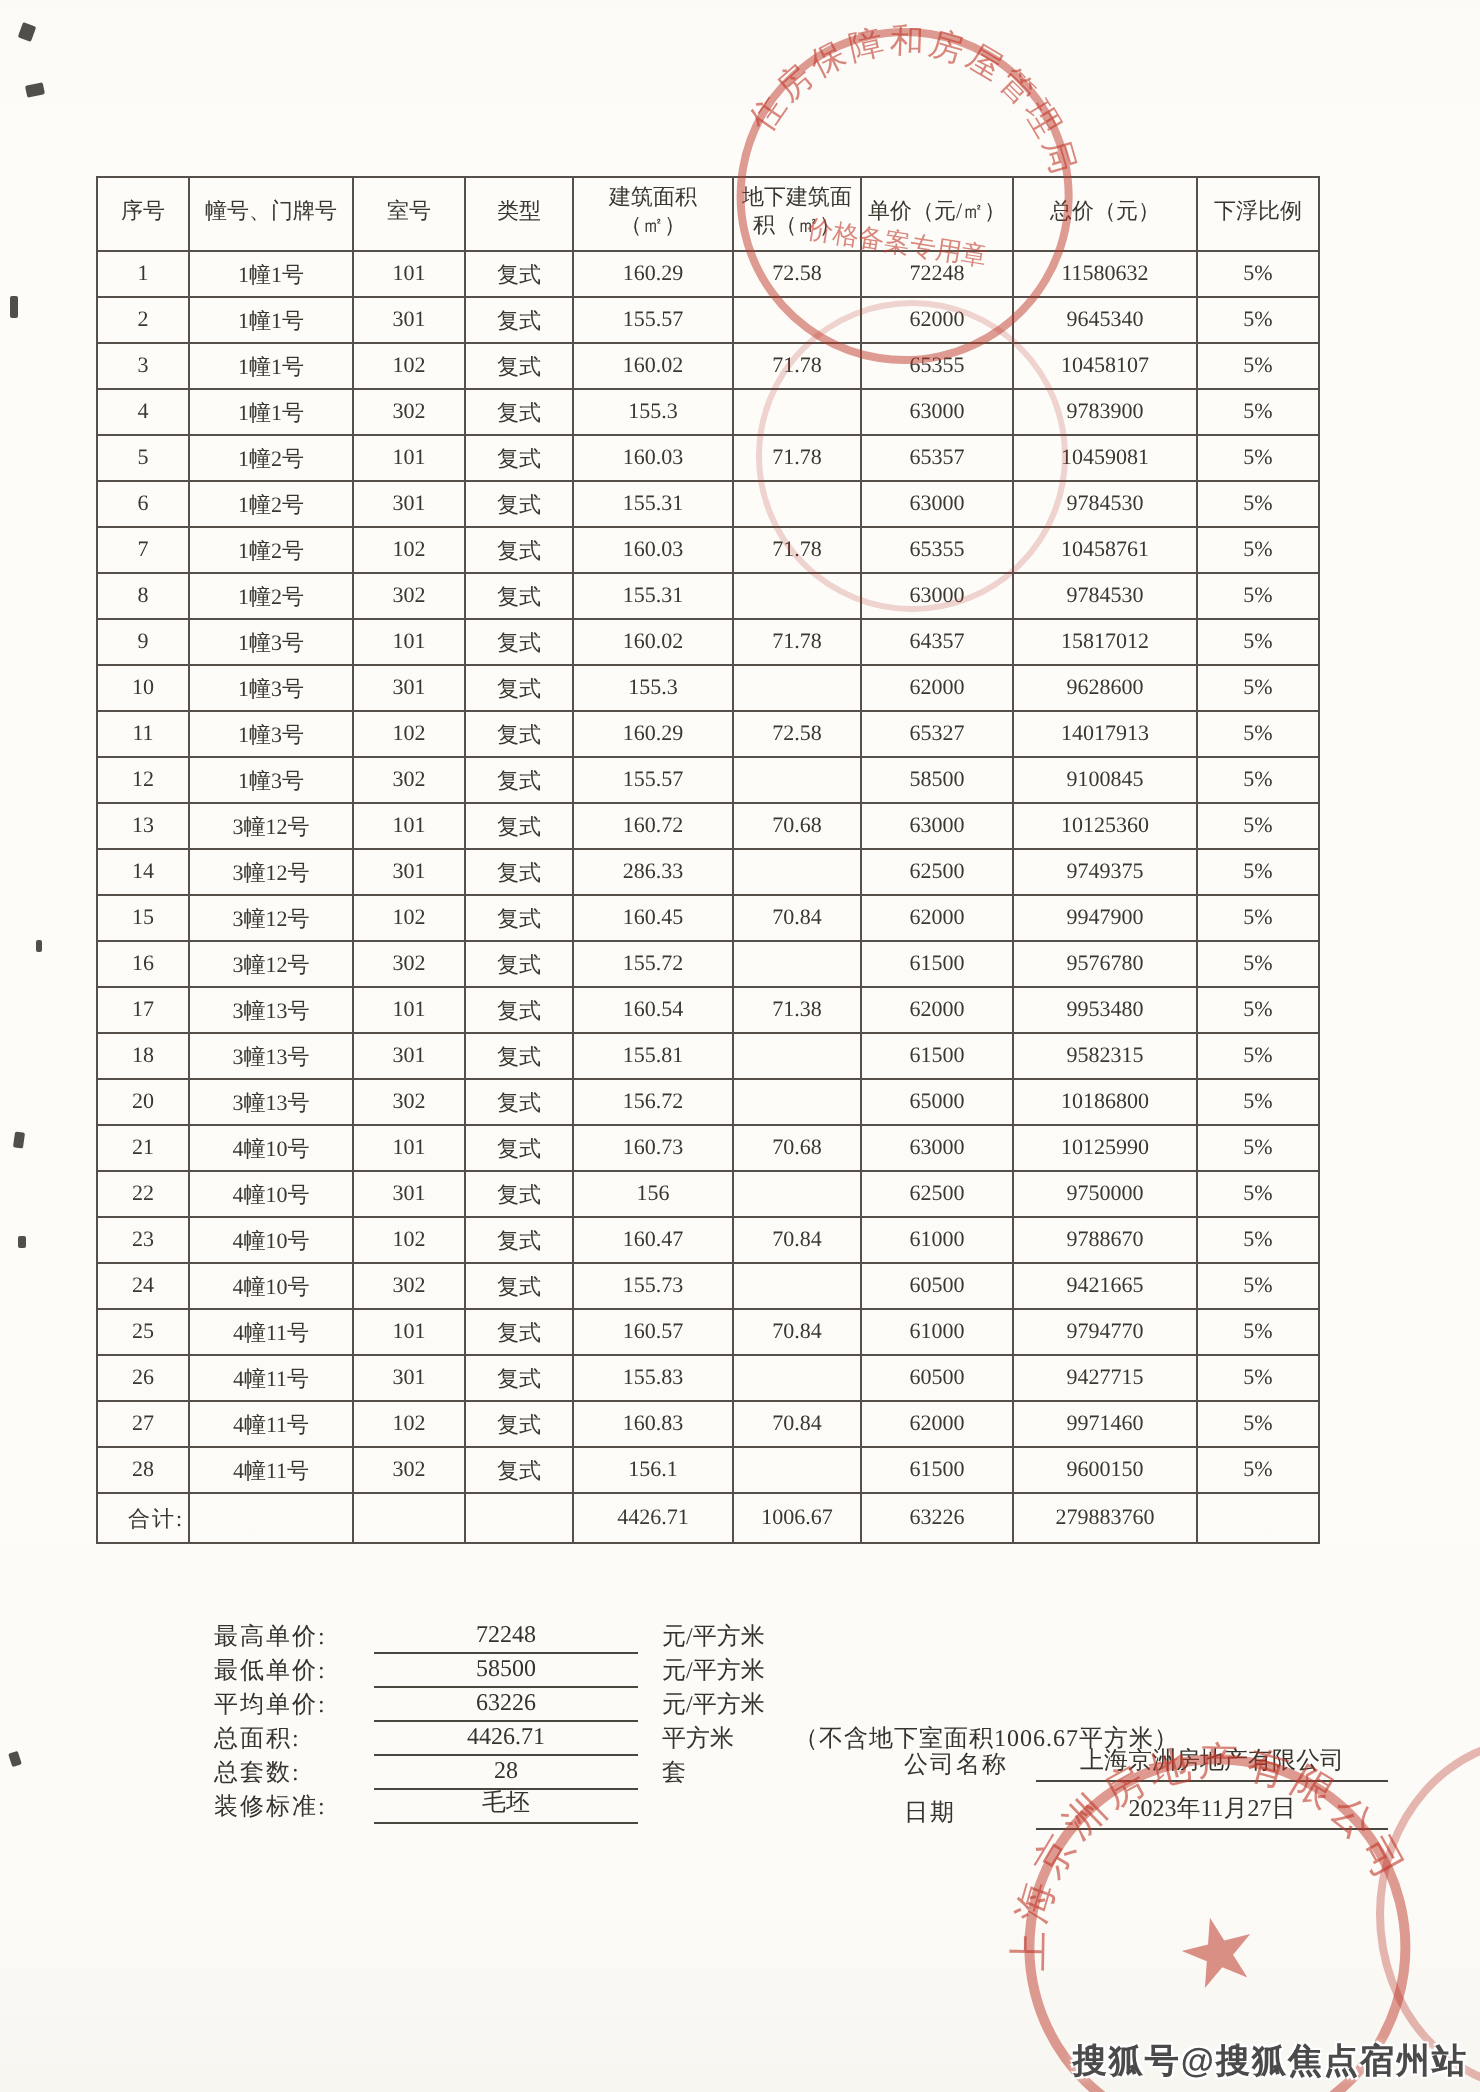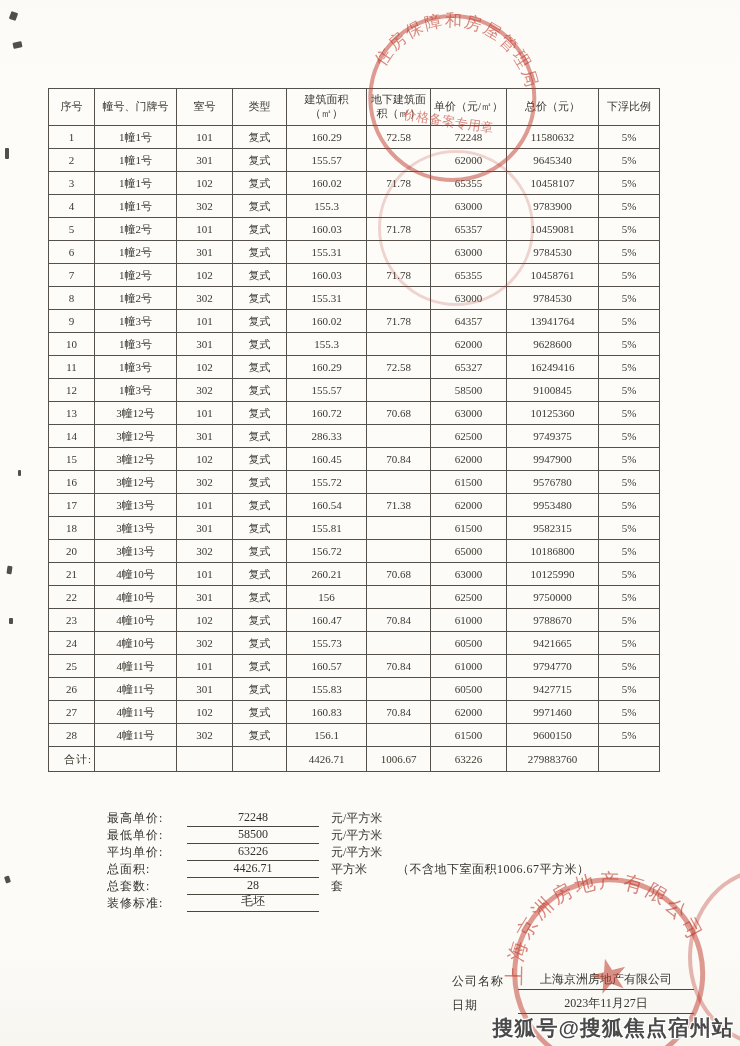--- a/index.html
+++ b/index.html
@@ -38,21 +38,21 @@
   .summary{position:absolute;left:107px;top:810px;font-size:12px;color:#35332d;}
   .sum-row{height:17px;display:flex;align-items:flex-end;margin-bottom:0;}
   .sum-label{display:inline-block;width:80px;letter-spacing:1px;}
   .sum-value{
     display:inline-block;width:132px;text-align:center;
     border-bottom:1px solid #4a473f;padding-bottom:1px;
   }
   .sum-unit{margin-left:12px;}
   .sum-note{margin-left:30px;letter-spacing:0.5px;}
   
-  .footer{position:absolute;left:452px;top:971px;font-size:12px;color:#35332d;}
+  .footer{position:absolute;left:452px;top:872px;font-size:12px;color:#35332d;}
   .footer-row{display:flex;align-items:flex-end;margin-bottom:5px;}
   .footer-label{display:inline-block;width:66px;letter-spacing:1px;}
   .footer-value{
     display:inline-block;min-width:168px;text-align:center;
     border-bottom:1px solid #4a473f;padding:0 4px 1px 4px;
   }
   
   .seal{position:absolute;pointer-events:none;}
   .seal-top{left:352px;top:0px;transform:rotate(9deg);}
   .seal-bottom{left:492px;top:856px;transform:rotate(-14deg);}
@@ -63,21 +63,21 @@
   }
   .seal-ghost2{
     position:absolute;left:688px;top:868px;width:150px;height:170px;
     border:4px solid rgba(186,52,40,0.35);border-radius:50%;
     pointer-events:none;
   }
   
   .watermark{
     position:absolute;right:6px;bottom:4px;
     font-family:"Liberation Sans","DejaVu Sans",sans-serif;
-    font-size:21px;font-weight:bold;color:#4a4a4a;letter-spacing:1px;
+    font-size:17px;font-weight:bold;color:#4a4a4a;letter-spacing:1px;
     text-shadow:-1px -1px 0 #fff,1px -1px 0 #fff,-1px 1px 0 #fff,1px 1px 0 #fff,0 0 4px #fff;
     text-align:right;
   }
   
   .artifact{position:absolute;background:#25231f;opacity:0.8;border-radius:1px;}
   .a1{left:10px;top:12px;width:7px;height:8px;transform:rotate(20deg);}
   .a2{left:13px;top:42px;width:9px;height:6px;transform:rotate(-12deg);}
   .a3{left:5px;top:148px;width:4px;height:11px;}
   .a4{left:18px;top:470px;width:3px;height:6px;}
   .a5{left:7px;top:566px;width:5px;height:8px;transform:rotate(8deg);}
@@ -213,21 +213,21 @@
           <td>5%</td>
         </tr>
         <tr>
           <td>9</td>
           <td>1幢3号</td>
           <td>101</td>
           <td>复式</td>
           <td>160.02</td>
           <td>71.78</td>
           <td>64357</td>
-          <td>13941764</td>
+          <td>15817012</td>
           <td>5%</td>
         </tr>
         <tr>
           <td>10</td>
           <td>1幢3号</td>
           <td>301</td>
           <td>复式</td>
           <td>155.3</td>
           <td></td>
           <td>62000</td>
@@ -235,21 +235,21 @@
           <td>5%</td>
         </tr>
         <tr>
           <td>11</td>
           <td>1幢3号</td>
           <td>102</td>
           <td>复式</td>
           <td>160.29</td>
           <td>72.58</td>
           <td>65327</td>
-          <td>16249416</td>
+          <td>14017913</td>
           <td>5%</td>
         </tr>
         <tr>
           <td>12</td>
           <td>1幢3号</td>
           <td>302</td>
           <td>复式</td>
           <td>155.57</td>
           <td></td>
           <td>58500</td>
@@ -331,21 +331,21 @@
           <td></td>
           <td>65000</td>
           <td>10186800</td>
           <td>5%</td>
         </tr>
         <tr>
           <td>21</td>
           <td>4幢10号</td>
           <td>101</td>
           <td>复式</td>
-          <td>260.21</td>
+          <td>160.73</td>
           <td>70.68</td>
           <td>63000</td>
           <td>10125990</td>
           <td>5%</td>
         </tr>
         <tr>
           <td>22</td>
           <td>4幢10号</td>
           <td>301</td>
           <td>复式</td>

